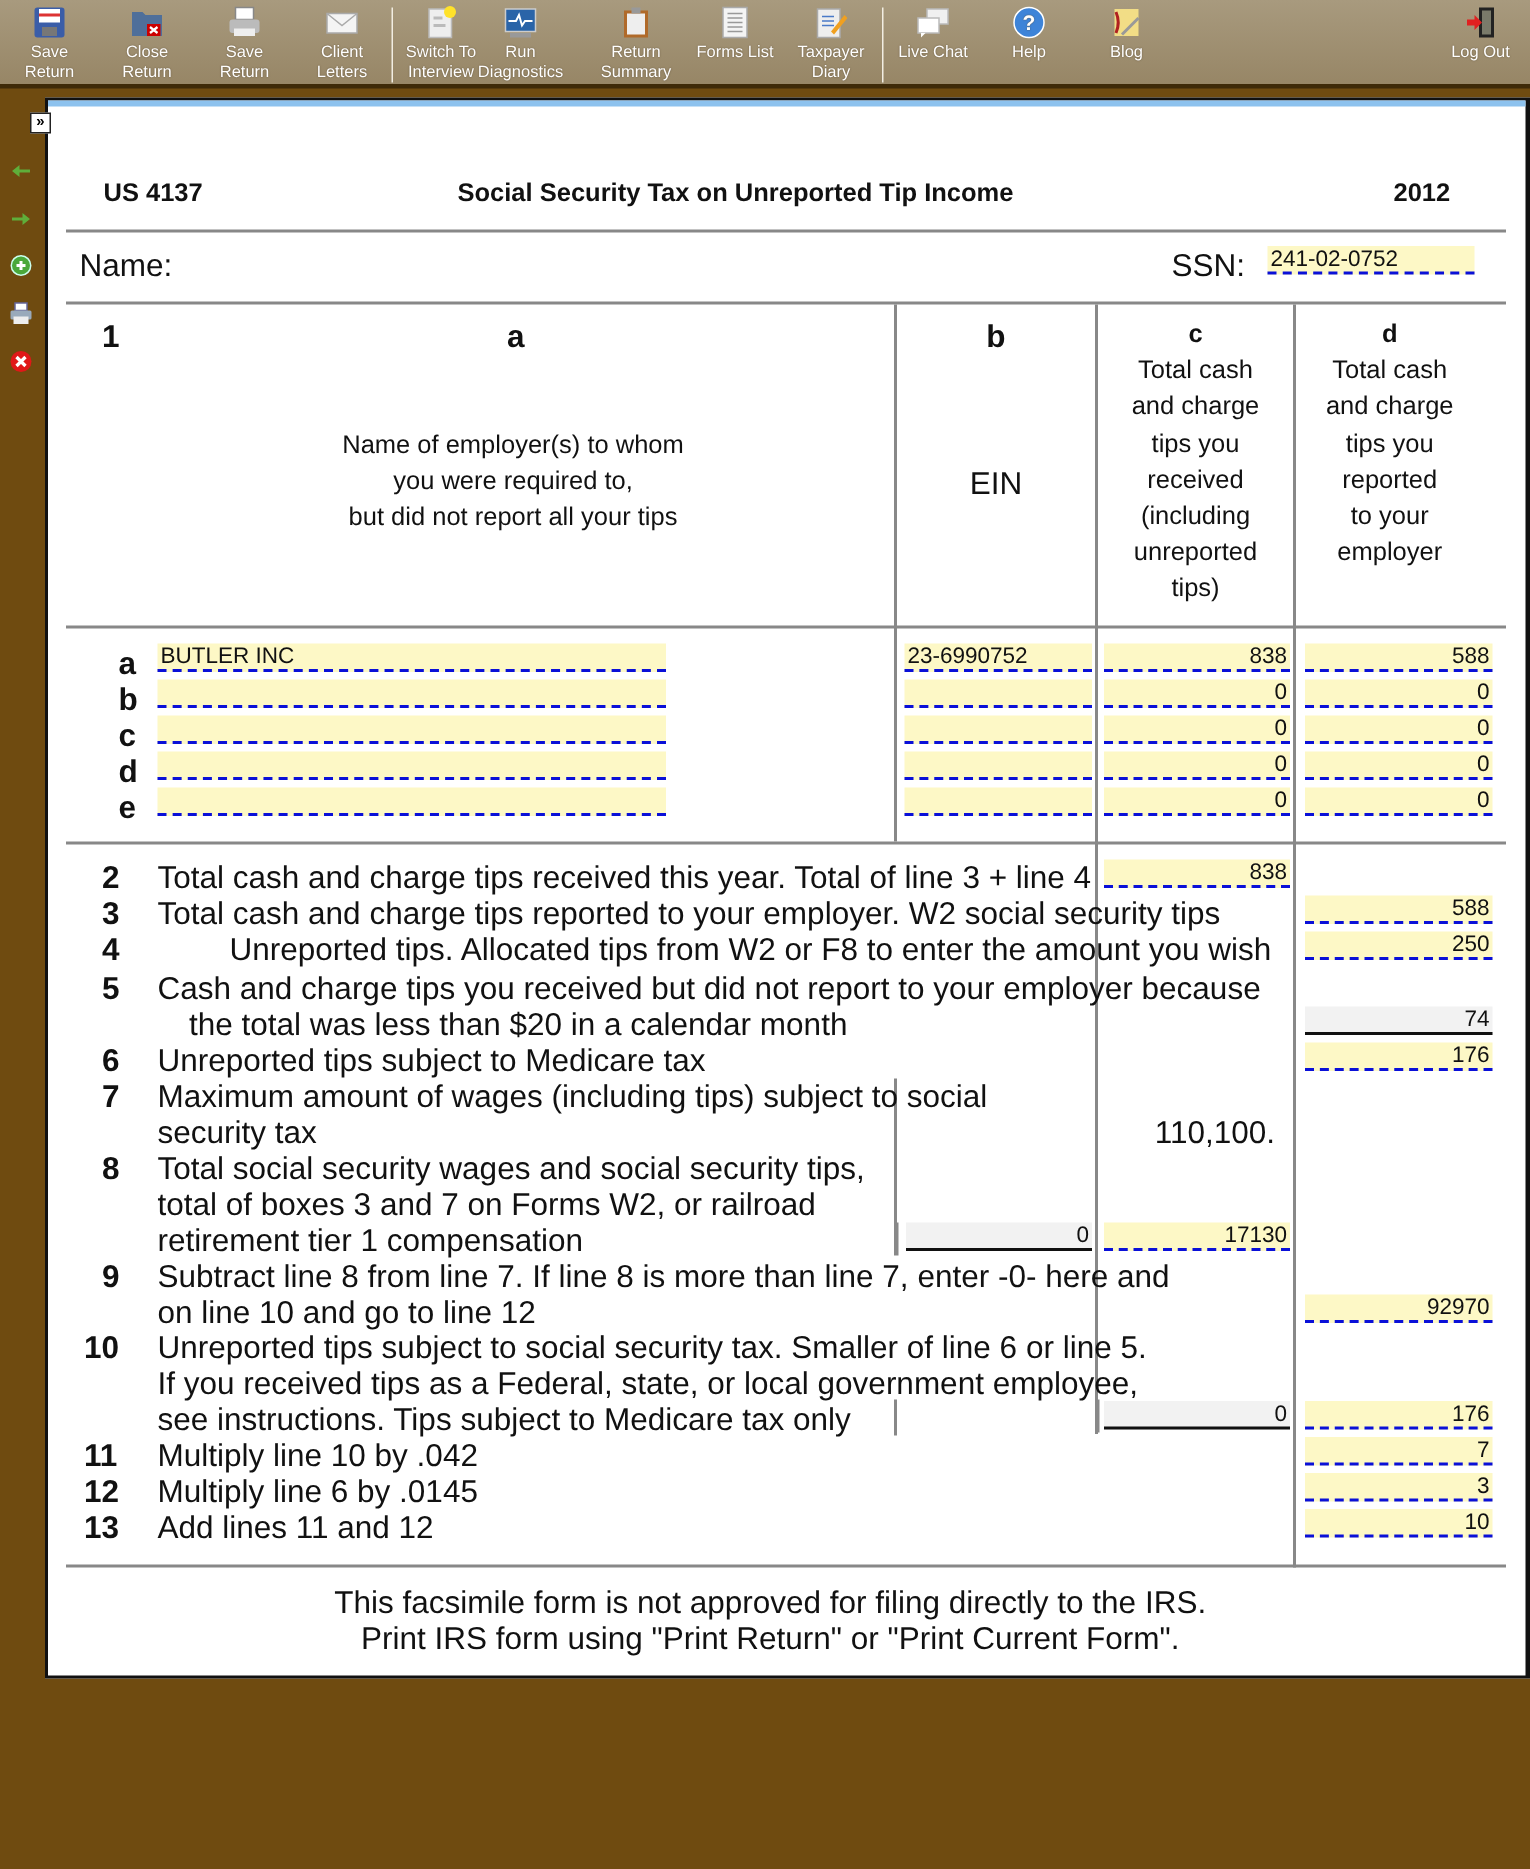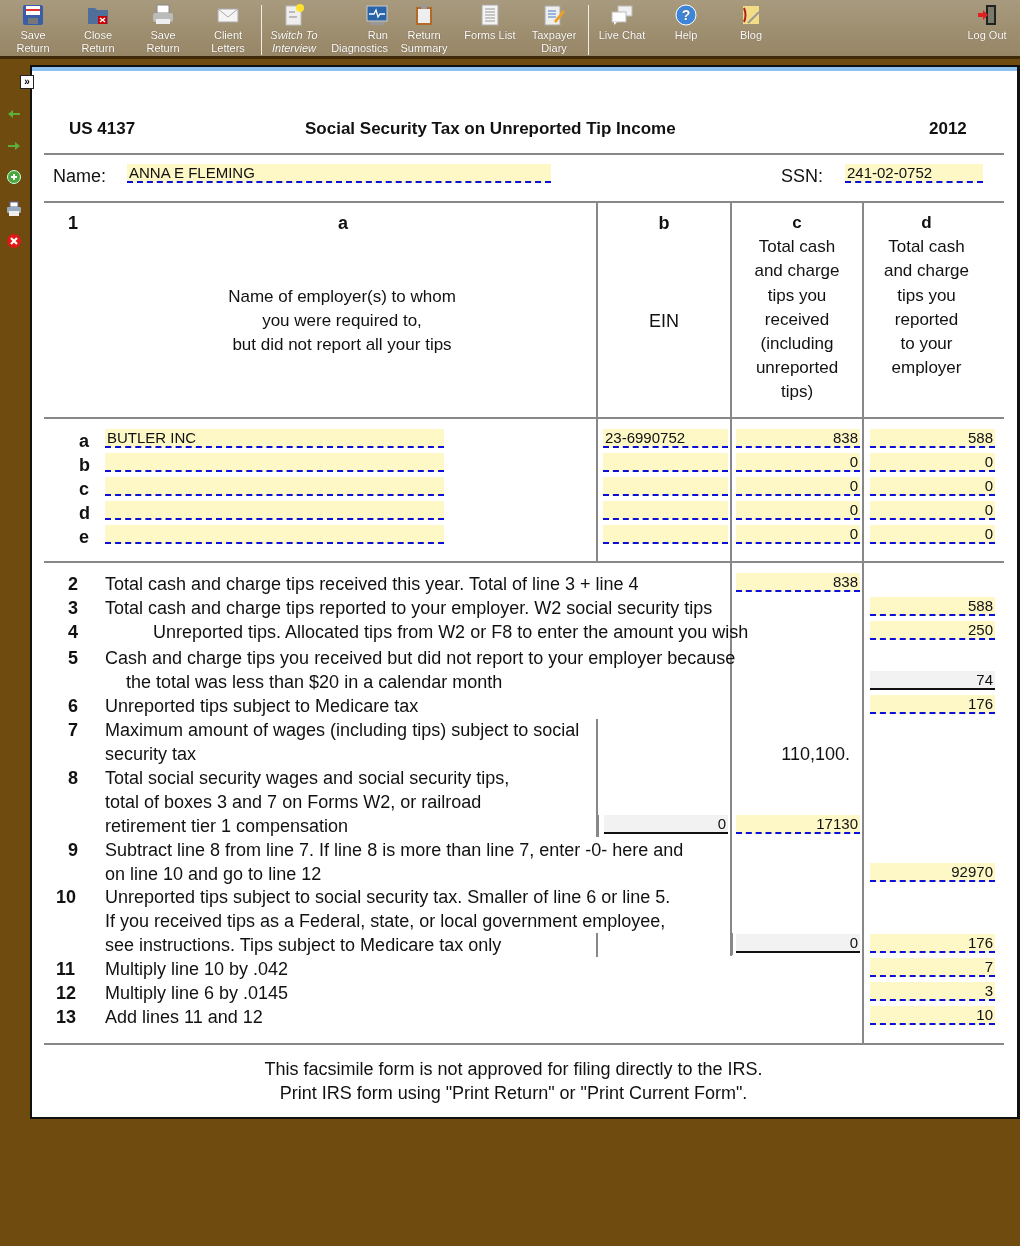--- a/index.html
+++ b/index.html
@@ -36,21 +36,21 @@
   .panel-topbar { position: absolute; left: 0; top: 0; width: 100%; height: 4px; background: #8dc2ee; }
   .collapse-btn {
     position: absolute; left: -12px; top: 8px; width: 14px; height: 14px;
     background: #fff; border: 1px solid #222; font-size: 10px; line-height: 11px;
     text-align: center; font-weight: bold; cursor: pointer;
   }
   .abs { position: absolute; }
   .hline { position: absolute; height: 2px; background: #888; }
   .vline { position: absolute; width: 2px; background: #888; }
   .title { font-size: 17px; font-weight: bold; color: #111; }
-  .txt { font-size: 18px; color: #111; white-space: nowrap; }
+  .txt { font-size: 21px; color: #111; white-space: nowrap; }
   .bold { font-weight: bold; }
   .center { text-align: center; }
   .field {
     position: absolute; height: 19px; background: #fdf8c6;
     border-bottom: 2px dashed #0a10d8;
     font-size: 15px; color: #111; line-height: 17px; padding: 0 2px;
     white-space: nowrap; overflow: hidden; cursor: text;
   }
   .field.r { text-align: right; }
   .field.calc {
@@ -97,32 +97,32 @@
   <div class="tb-btn" style="left:208px;width:40px;">
     <svg class="ico" viewBox="0 0 22 22">
         <rect x="1" y="5" width="20" height="13" fill="#f4f4f4" stroke="#aaa"></rect>
         <path d="M1 5l10 8 10-8" stroke="#aaa" fill="none"></path>
       </svg>
     <span>Client</span>
     <span>Letters</span>
   </div>
   <div class="tb-sep" style="left:261px;"></div>
 
-  <div class="tb-btn" style="left:268px;width:52px;font-style:italic;">
+  <div class="tb-btn" style="left:268px;width:52px;">
     <svg class="ico" viewBox="0 0 22 22">
         <rect x="3" y="2" width="15" height="19" fill="#eee" stroke="#bbb"></rect>
         <rect x="6" y="7" width="6" height="2" fill="#bbb"></rect>
         <rect x="6" y="12" width="8" height="2" fill="#bbb"></rect>
         <circle cx="17" cy="4" r="4" fill="#ffe22a"></circle>
       </svg>
     <span>Switch To</span>
     <span>Interview</span>
   </div>
 
-  <div class="tb-btn" style="left:330px;width:58px;align-items:flex-end;">
+  <div class="tb-btn" style="left:318px;width:58px;">
     <svg class="ico" viewBox="0 0 22 22">
         <rect x="1" y="2" width="20" height="15" fill="#2a64a8" stroke="#ccc"></rect>
         <path d="M3 10h5l2-4 2 7 2-3h5" stroke="#fff" fill="none" stroke-width="1.3"></path>
         <rect x="4" y="18" width="14" height="3" fill="#999"></rect>
       </svg>
     <span>Run</span>
     <span>Diagnostics</span>
   </div>
 
   <div class="tb-btn" style="left:398px;width:52px;">
@@ -215,21 +215,20 @@
 <div class="panel">
   <div class="panel-topbar"></div>
   <div class="collapse-btn">»</div>
 
   <div class="abs title" style="left:37px;top:52px;">US 4137</div>
   <div class="abs title" style="left:273px;top:52px;">Social Security Tax on Unreported Tip Income</div>
   <div class="abs title" style="left:897px;top:52px;">2012</div>
   <div class="hline" style="left:12px;top:86px;width:960px;"></div>
 
   <div class="abs txt" style="left:21px;top:99px;">Name:</div>
-  <div class="field" style="left:95px;top:97px;width:424px;">ANNA E FLEMING</div>
   <div class="abs txt" style="left:749px;top:99px;">SSN:</div>
   <div class="field" style="left:813px;top:97px;width:138px;">241-02-0752</div>
   <div class="hline" style="left:12px;top:134px;width:960px;"></div>
 
   <div class="vline" style="left:564px;top:136px;height:358px;"></div>
   <div class="vline" style="left:698px;top:136px;height:753px;"></div>
   <div class="vline" style="left:830px;top:136px;height:842px;"></div>
 
   <div class="abs txt bold" style="left:36px;top:146px;">1</div>
   <div class="abs txt bold" style="left:306px;top:146px;">a</div>

